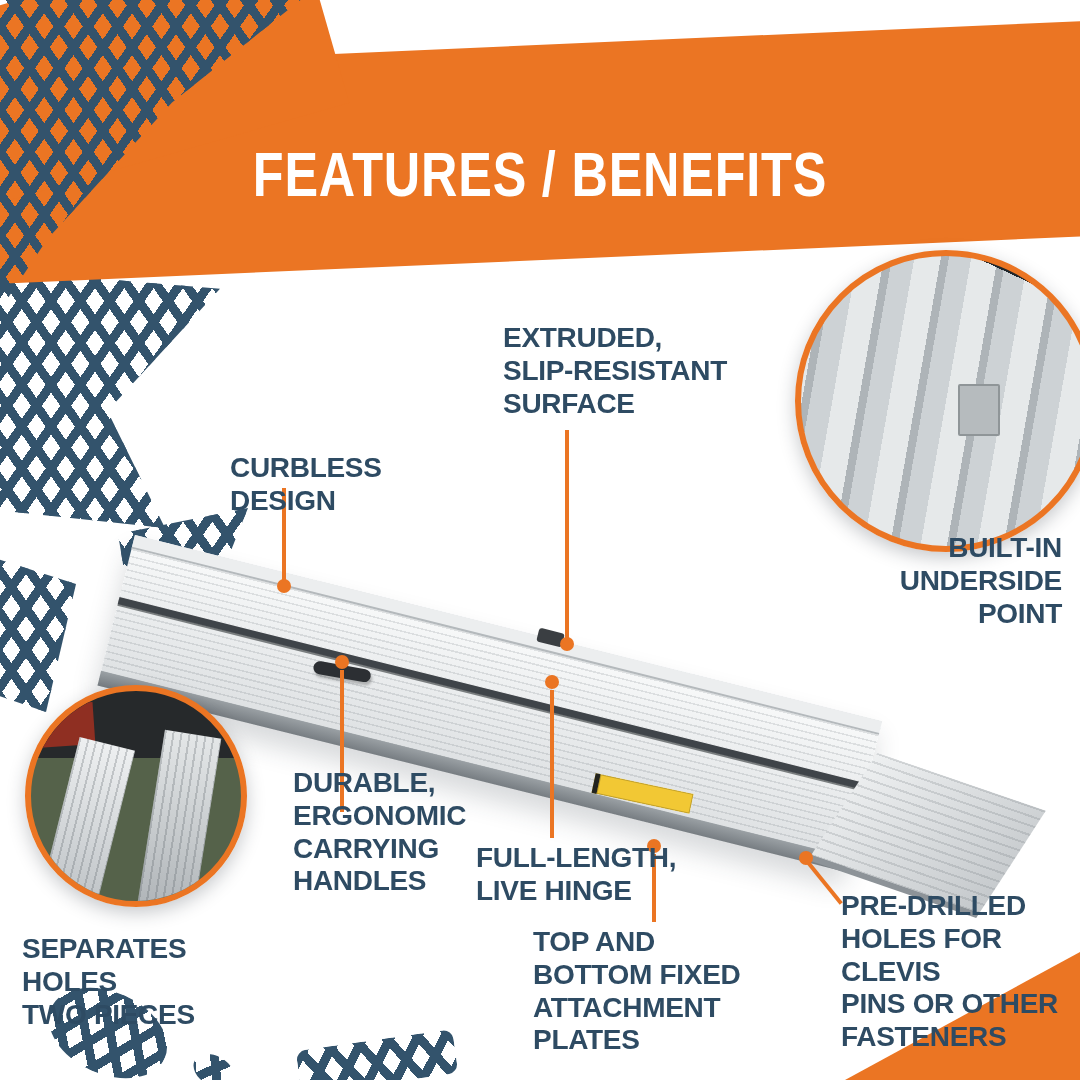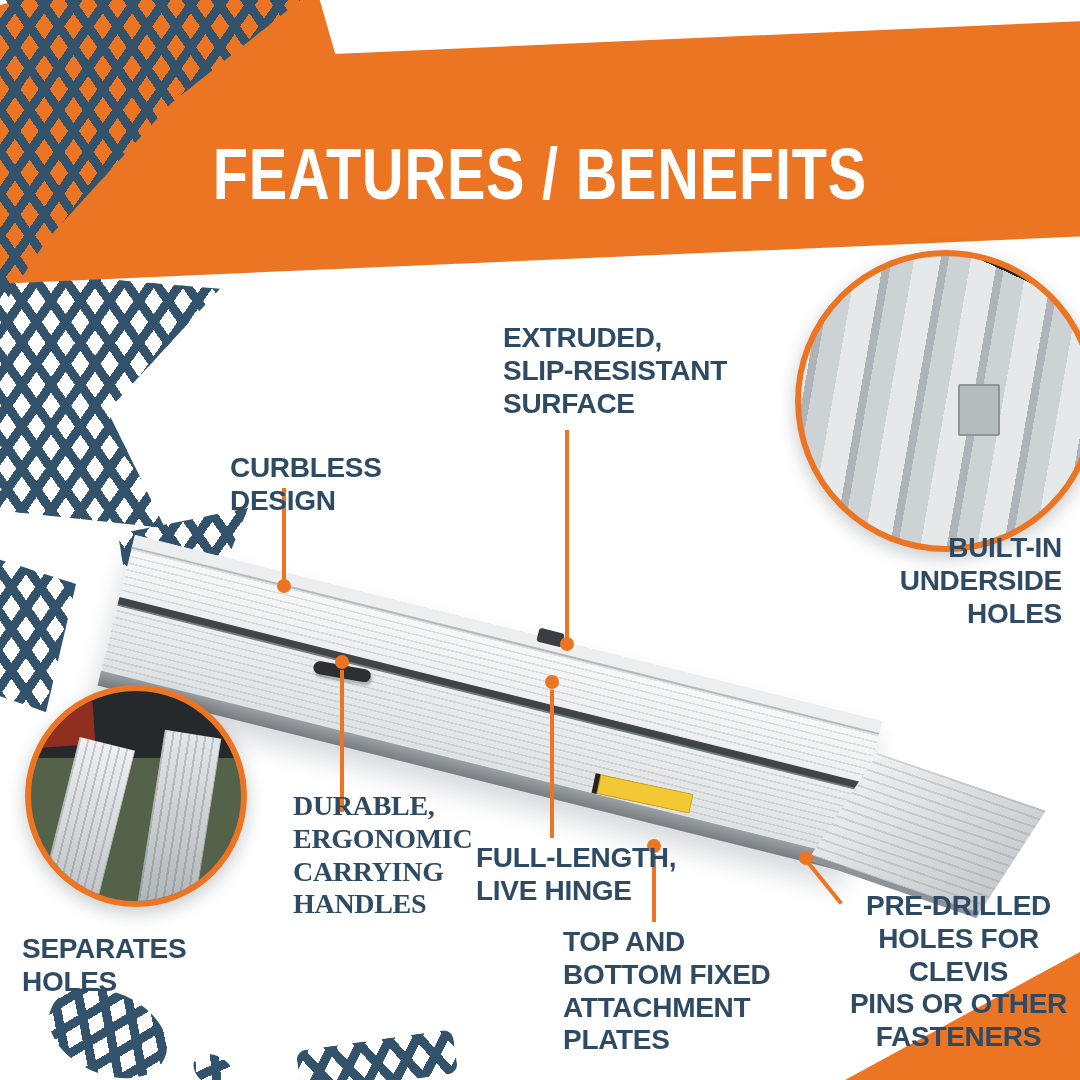--- a/index.html
+++ b/index.html
@@ -26,21 +26,21 @@
   .tread-bl-1{position:absolute;left:46px;top:992px;width:124px;height:82px;z-index:1;
     border-radius:50%;transform:rotate(24deg);}
   .tread-bl-2{position:absolute;left:298px;top:1040px;width:158px;height:44px;z-index:1;
     border-radius:10px;transform:rotate(-8deg);}
   .tread-bl-3{position:absolute;left:192px;top:1056px;width:44px;height:30px;z-index:1;
     border-radius:50%;transform:rotate(30deg);}
   
   .band{position:absolute;left:-20px;top:45px;width:1120px;height:215px;background:#EB7523;
     transform:rotate(-2.5deg);z-index:2;}
   .title{position:absolute;left:0;top:118px;width:1080px;height:112px;z-index:5;
-    text-align:center;line-height:112px;color:#fff;font-weight:bold;font-size:72px;
+    text-align:center;line-height:112px;color:#fff;font-weight:bold;font-size:63px;
     white-space:nowrap;}
   .title span{display:inline-block;transform:scaleX(0.8);letter-spacing:1px;}
   
   .ramp{position:absolute;left:135px;top:535px;width:770px;height:155px;z-index:3;
     transform:rotate(14deg);transform-origin:left top;}
   .ramp-surface{position:absolute;inset:0;
     background:
       repeating-linear-gradient(to bottom,rgba(70,80,88,0.14) 0 1.5px,rgba(0,0,0,0) 1.5px 7px),
       linear-gradient(180deg,#fafbfb 0%,#eef0f1 35%,#dcdfe1 100%);
     box-shadow:0 16px 26px rgba(40,50,60,0.18);}
@@ -78,24 +78,24 @@
   .dot-hinge{left:545px;top:675px;}
   .dot-plates{left:647px;top:839px;}
   .dot-predrilled{left:799px;top:851px;}
   
   .callout{position:absolute;z-index:7;color:#2E4B63;font-weight:bold;font-size:28px;
     line-height:1.17;letter-spacing:-0.3px;}
   .co-curbless{left:230px;top:452px;width:250px;}
   .co-extruded{left:503px;top:322px;width:240px;}
   .co-attachment{left:800px;top:532px;width:262px;text-align:right;}
   .co-separates{left:22px;top:933px;width:220px;}
-  .co-handles{left:293px;top:790px;width:180px;font-family:Liberation Serif, serif;}
+  .co-handles{left:293px;top:767px;width:180px;}
   .co-hinge{left:476px;top:842px;width:215px;}
-  .co-plates{left:563px;top:926px;width:255px;}
-  .co-predrilled{left:841px;top:890px;width:235px;text-align:center;}
+  .co-plates{left:533px;top:926px;width:255px;}
+  .co-predrilled{left:841px;top:890px;width:235px;}
   
   .inset{position:absolute;border-radius:50%;border:6px solid #EB7523;overflow:hidden;z-index:6;
     box-shadow:0 6px 18px rgba(30,40,50,0.25);}
   .inset-right{left:795px;top:250px;width:290px;height:290px;
     background:
       linear-gradient(205deg,#1f262b 0 13%,rgba(0,0,0,0) 13%),
       linear-gradient(25deg,#20262a 0 9%,rgba(0,0,0,0) 9%),
       repeating-linear-gradient(100deg,#e6e9ea 0 26px,#aeb4b8 26px 34px,#cdd2d5 34px 56px);}
   .inset-right .tab{position:absolute;left:54%;top:44%;width:38px;height:48px;background:#b6bbbe;
     border:2px solid #8f9598;border-radius:2px;}
@@ -163,24 +163,25 @@
   <div class="callout co-extruded">
     <div>EXTRUDED,</div>
     <div>SLIP-RESISTANT</div>
     <div>SURFACE</div>
   </div>
   <div class="callout co-curbless">
     <div>CURBLESS DESIGN</div>
   </div>
   <div class="callout co-attachment">
     <div>BUILT-IN UNDERSIDE</div>
-    <div>HOLES</div>
+    <div>POINT</div>
   </div>
   <div class="callout co-separates">
     <div>SEPARATES HOLES</div>
+    <div>TWO PIECES</div>
   </div>
   <div class="callout co-handles">
     <div>DURABLE,</div>
     <div>ERGONOMIC</div>
     <div>CARRYING</div>
     <div>HANDLES</div>
   </div>
   <div class="callout co-hinge">
     <div>FULL-LENGTH,</div>
     <div>LIVE HINGE</div>

